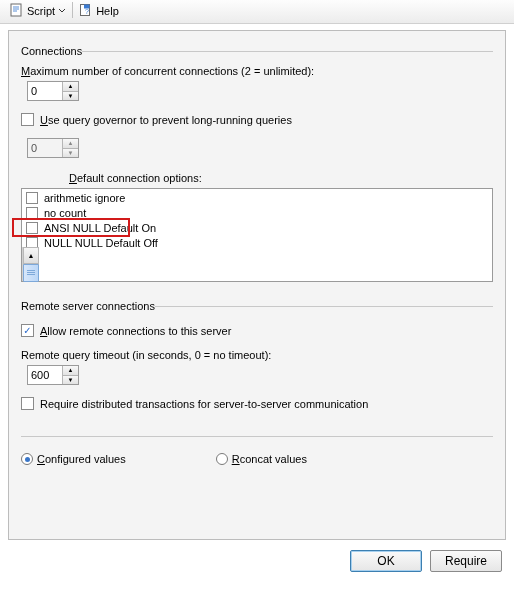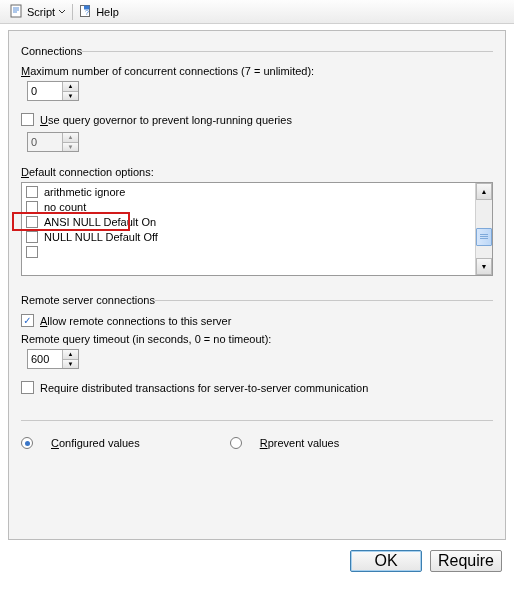--- a/index.html
+++ b/index.html
@@ -8,21 +8,21 @@
     font-family: "Segoe UI", Tahoma, sans-serif;
     font-size: 11px;
     background: #fff;
     color: #000;
     width: 514px;
     height: 589px;
     overflow: hidden;
   }
   .toolbar {
     display: flex;
-    align-items: center;
+    align-items: flex-start;
     padding: 2px 6px;
     background: linear-gradient(#fdfdfd, #ececec);
     border-bottom: 1px solid #d0d0d0;
     height: 24px;
   }
   .toolbar-btn {
     display: inline-flex;
     align-items: center;
     gap: 3px;
     padding: 1px 4px;
@@ -79,34 +79,35 @@
     display: flex; flex-direction: column;
     width: 16px;
     border-left: 1px solid #b5b5b5;
   }
   .spinner .btns div {
     flex:1; display:flex; align-items:center; justify-content:center;
     background: linear-gradient(#f8f8f8,#e2e2e2);
     font-size: 6px; line-height:1;
   }
   .spinner .btns div:first-child { border-bottom:1px solid #b5b5b5; }
-  .chk-row { display:flex; align-items:center; gap:6px; margin:6px 0; }
+  .chk-row { display:flex; align-items:center; gap:6px; margin:12px 0; }
   .chk {
     width:13px; height:13px;
     border:1px solid #8a8a8a;
     background:#fff;
     display:inline-flex; align-items:center; justify-content:center;
     font-size:10px; color:#2b6acc;
   }
   .listbox {
     position: relative;
     border: 1px solid #9a9a9a;
     background: #fff;
     height: 94px;
     display:flex;
+    flex-direction:column;
   }
   .list-content {
     flex:1; overflow:hidden; padding:1px 0;
   }
   .list-item {
     display:flex; align-items:center; gap:6px;
     padding: 0 4px;
     height: 15px;
   }
   .list-item .chk { width:12px; height:12px; }
@@ -136,39 +137,39 @@
   }
   .sb-thumb .grip { width:8px; height:6px;
     background: repeating-linear-gradient(#7ea9da 0 1px, transparent 1px 2px);
   }
   .highlight-box {
     position:absolute;
     border:2px solid #d21a1a;
     pointer-events:none;
   }
   .radio-row { display:flex; gap:90px; margin-top:16px; }
-  .radio { display:inline-flex; align-items:flex-end; gap:18px; }
+  .radio { display:inline-flex; align-items:flex-end; gap:4px; }
   .radio .dot {
     width:12px; height:12px; border:1px solid #7a7a7a; border-radius:50%;
     background:#fff; display:flex; align-items:center; justify-content:center;
   }
   .radio .dot.on::after {
     content:""; width:5px; height:5px; border-radius:50%;
     background:#3a76c8;
   }
   .footer {
     display:flex; justify-content:flex-end; gap:8px;
     padding: 10px 12px 0 0;
   }
   .btn {
     min-width:72px; height:22px;
     border:1px solid #8a8a8a;
     background: linear-gradient(#fafafa,#e6e6e6);
     border-radius:2px;
-    font-size:16px;
+    font-size:12px;
     display:inline-flex; align-items:center; justify-content:center;
     cursor:default;
   }
   .btn.primary {
     border:1px solid #3c7fb1;
     box-shadow: inset 0 0 0 1px #a6d0ef;
   }
 </style>
 </head>
 <body>
@@ -202,21 +203,21 @@
 </div>
 
 <div class="panel">
 
   <div class="group-hdr">
     <span>Connections</span>
     <span class="line"></span>
   </div>
 
   <div class="field-row">
-    <span class="under">M</span><span>aximum number of concurrent connections (7 = unlimited):</span>
+    <span class="under">M</span><span>aximum number of concurrent connections (2 = unlimited):</span>
   </div>
   <div class="field-row">
     <span class="spinner">
       <input value="0" style="">
       <span class="btns">
           <div>▲</div>
           <div>▼</div>
         </span>
     </span>
   </div>
@@ -228,21 +229,21 @@
   <div class="field-row">
     <span class="spinner disabled">
       <input disabled="" value="0" style="">
       <span class="btns">
           <div>▲</div>
           <div>▼</div>
         </span>
     </span>
   </div>
 
-  <div class="field-row" style="margin-top:14px;">
+  <div class="field-row" style="margin-top:14px;margin-left:48px;">
     <span class="under">D</span><span>efault connection options:</span>
   </div>
 
   <div class="listbox" style="margin-top:4px; position:relative;">
     <div class="list-content">
       <div class="list-item">
           <span class="chk"></span>
           <span>arithmetic ignore</span>
         </div>
       <div class="list-item">
@@ -302,21 +303,21 @@
 
   <div style="height:1px; background:#c8c8c8; margin:26px 0 0 0;"></div>
 
   <div class="radio-row">
     <span class="radio">
       <span class="dot on"></span>
       <span><span class="under">C</span><span>onfigured values</span></span>
     </span>
     <span class="radio">
       <span class="dot"></span>
-      <span><span class="under">R</span><span>prevent values</span></span>
+      <span><span class="under">R</span><span>concat values</span></span>
     </span>
   </div>
 
 </div>
 
 <div class="footer">
   <div class="btn primary">OK</div>
   <div class="btn">Require</div>
 </div>
 

